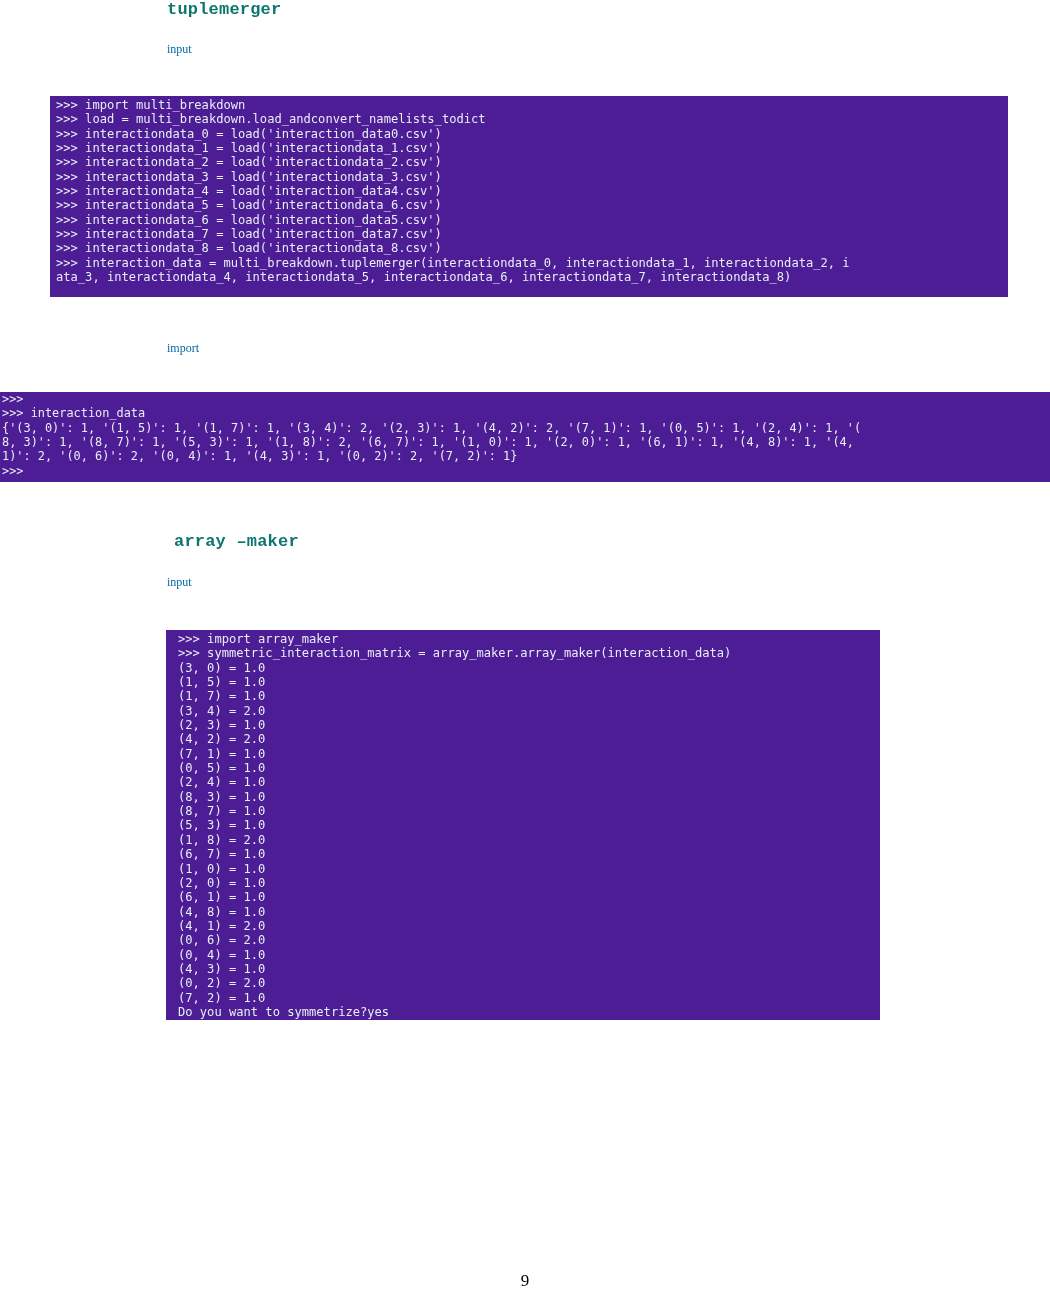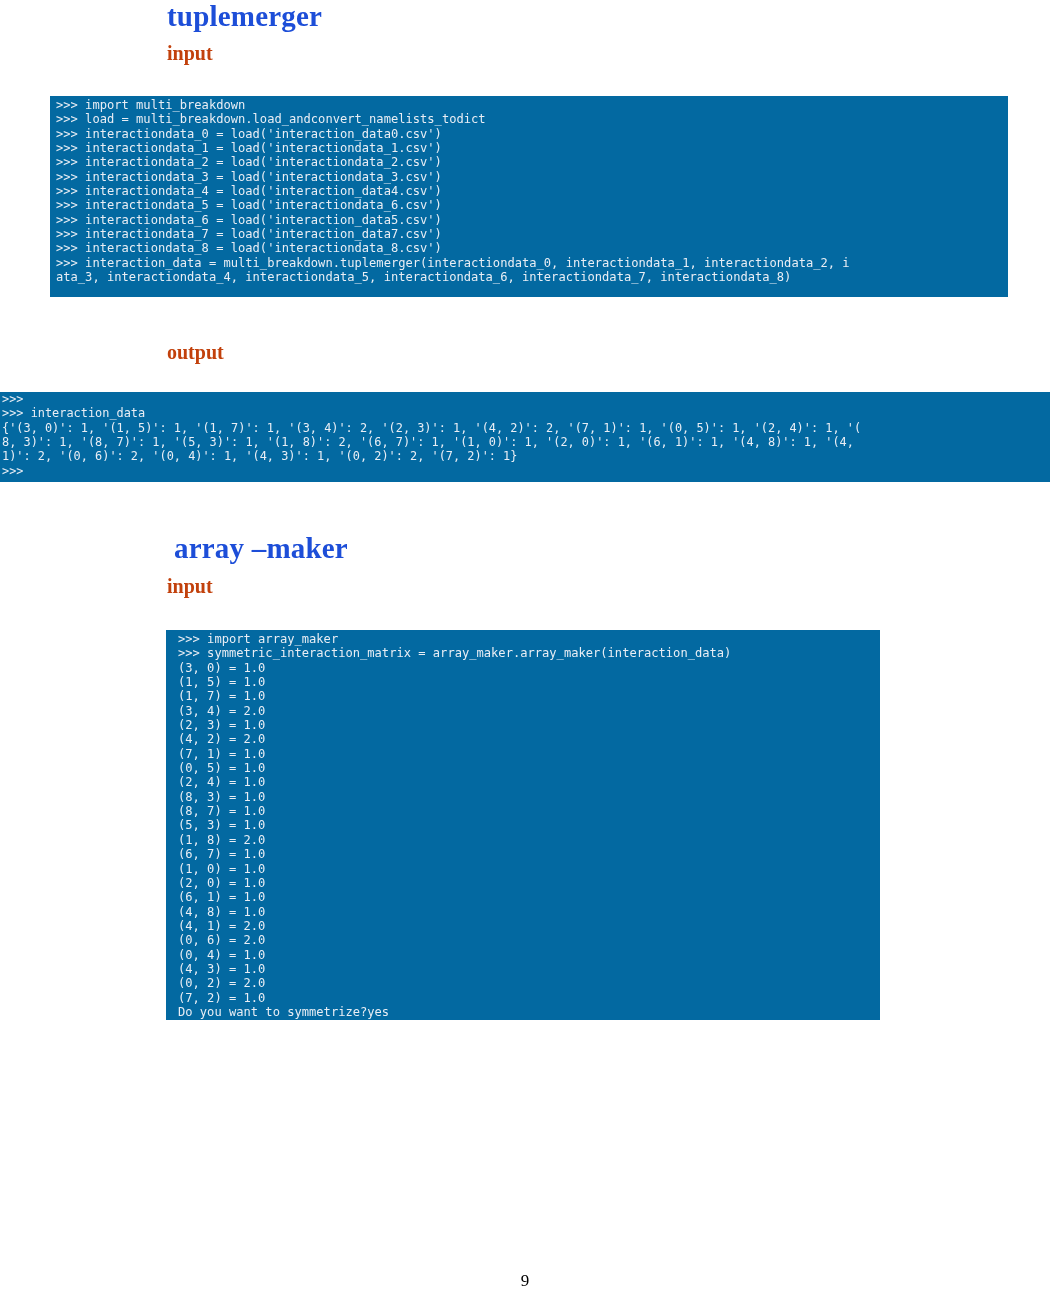--- a/index.html
+++ b/index.html
@@ -12,40 +12,40 @@
     height: 1301px;
     position: relative;
     font-family: "Liberation Serif", "DejaVu Serif", serif;
     color: #000000;
     overflow: hidden;
   }
 
   
   .h-section {
     position: absolute;
-    font-family: Liberation Serif, serif;
+    font-family: Liberation Mono, monospace;
     font-weight: bold;
-    font-size: 29px;
+    font-size: 17px;
     letter-spacing: 0.2px;
     white-space: pre;
-    color: #1d4ed8;
+    color: #0f766e;
   }
   .h-sub {
     position: absolute;
     font-family: "Liberation Serif", "DejaVu Serif", serif;
-    font-weight: bold;
-    font-size: 20px;
+    font-weight: normal;
+    font-size: 12px;
     white-space: pre;
-    color: #c2410c;
+    color: #0369a1;
   }
 
   
   .term {
     position: absolute;
-    background: #0369a1;
+    background: #4c1d95;
     color: #e9eef5;
     font-family: "DejaVu Sans Mono", "Liberation Mono", monospace;
     font-size: 12.1px;
     line-height: 14.35px;
     white-space: pre;
     overflow: hidden;
     box-sizing: border-box;
     letter-spacing: 0px;
     font-weight: 500;
   }
@@ -96,21 +96,21 @@
 </style>
 </head>
 <body>
 
 <div class="h-section" style="left:167px; top:0px;">tuplemerger</div>
 
 <div class="h-sub" style="left:167px; top:42px;">input</div>
 
 <div class="term" id="terminal-input-tuplemerger"><span class="ln">&gt;&gt;&gt; import multi_breakdown</span><span class="ln">&gt;&gt;&gt; load = multi_breakdown.load_andconvert_namelists_todict</span><span class="ln">&gt;&gt;&gt; interactiondata_0 = load('interaction_data0.csv')</span><span class="ln">&gt;&gt;&gt; interactiondata_1 = load('interactiondata_1.csv')</span><span class="ln">&gt;&gt;&gt; interactiondata_2 = load('interactiondata_2.csv')</span><span class="ln">&gt;&gt;&gt; interactiondata_3 = load('interactiondata_3.csv')</span><span class="ln">&gt;&gt;&gt; interactiondata_4 = load('interaction_data4.csv')</span><span class="ln">&gt;&gt;&gt; interactiondata_5 = load('interactiondata_6.csv')</span><span class="ln">&gt;&gt;&gt; interactiondata_6 = load('interaction_data5.csv')</span><span class="ln">&gt;&gt;&gt; interactiondata_7 = load('interaction_data7.csv')</span><span class="ln">&gt;&gt;&gt; interactiondata_8 = load('interactiondata_8.csv')</span><span class="ln">&gt;&gt;&gt; interaction_data = multi_breakdown.tuplemerger(interactiondata_0, interactiondata_1, interactiondata_2, i</span><span class="ln">ata_3, interactiondata_4, interactiondata_5, interactiondata_6, interactiondata_7, interactiondata_8)</span></div>
 
-<div class="h-sub" style="left:167px; top:341px;">output</div>
+<div class="h-sub" style="left:167px; top:341px;">import</div>
 
 <div class="term" id="terminal-output-tuplemerger"><span class="ln">&gt;&gt;&gt;</span><span class="ln">&gt;&gt;&gt; interaction_data</span><span class="ln">{'(3, 0)': 1, '(1, 5)': 1, '(1, 7)': 1, '(3, 4)': 2, '(2, 3)': 1, '(4, 2)': 2, '(7, 1)': 1, '(0, 5)': 1, '(2, 4)': 1, '(</span><span class="ln">8, 3)': 1, '(8, 7)': 1, '(5, 3)': 1, '(1, 8)': 2, '(6, 7)': 1, '(1, 0)': 1, '(2, 0)': 1, '(6, 1)': 1, '(4, 8)': 1, '(4,</span><span class="ln">1)': 2, '(0, 6)': 2, '(0, 4)': 1, '(4, 3)': 1, '(0, 2)': 2, '(7, 2)': 1}</span><span class="ln">&gt;&gt;&gt;</span></div>
 
 <div class="h-section" style="left:174px; top:532px;">array –maker</div>
 
 <div class="h-sub" style="left:167px; top:575px;">input</div>
 
 <div class="term" id="terminal-input-arraymaker"><span class="ln">&gt;&gt;&gt; import array_maker</span><span class="ln">&gt;&gt;&gt; symmetric_interaction_matrix = array_maker.array_maker(interaction_data)</span><span class="ln">(3, 0) = 1.0</span><span class="ln">(1, 5) = 1.0</span><span class="ln">(1, 7) = 1.0</span><span class="ln">(3, 4) = 2.0</span><span class="ln">(2, 3) = 1.0</span><span class="ln">(4, 2) = 2.0</span><span class="ln">(7, 1) = 1.0</span><span class="ln">(0, 5) = 1.0</span><span class="ln">(2, 4) = 1.0</span><span class="ln">(8, 3) = 1.0</span><span class="ln">(8, 7) = 1.0</span><span class="ln">(5, 3) = 1.0</span><span class="ln">(1, 8) = 2.0</span><span class="ln">(6, 7) = 1.0</span><span class="ln">(1, 0) = 1.0</span><span class="ln">(2, 0) = 1.0</span><span class="ln">(6, 1) = 1.0</span><span class="ln">(4, 8) = 1.0</span><span class="ln">(4, 1) = 2.0</span><span class="ln">(0, 6) = 2.0</span><span class="ln">(0, 4) = 1.0</span><span class="ln">(4, 3) = 1.0</span><span class="ln">(0, 2) = 2.0</span><span class="ln">(7, 2) = 1.0</span><span class="ln">Do you want to symmetrize?yes</span></div>
 
 <div id="page-number">9</div>

